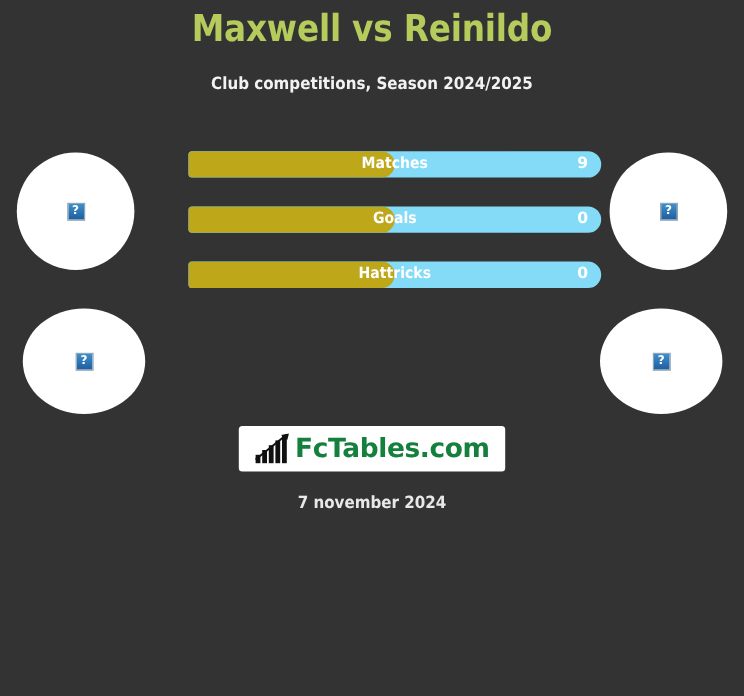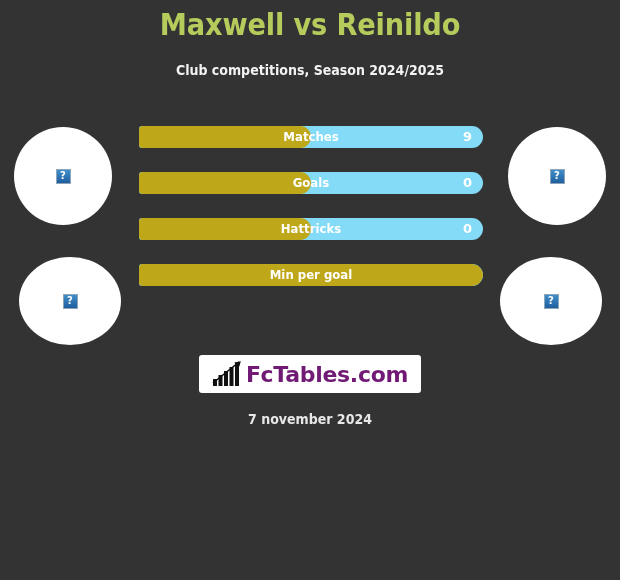--- a/index.html
+++ b/index.html
@@ -80,21 +80,21 @@
     font-family: "DejaVu Sans", sans-serif;
     font-weight: bold;
     font-size: 10px;
     display: block;
     margin-top: -1px;
   }
 
   
   .bars {
     position: absolute;
-    left: 139px;
+    left: 157px;
     top: 126px;
     width: 344px;
   }
   .bar-row {
     position: relative;
     height: 22px;
     margin-bottom: 24px;
     border-radius: 3px 11px 11px 3px;
     overflow: hidden;
     background: #84dbf7;
@@ -154,21 +154,21 @@
     height: 38px;
     background: #ffffff;
     border-radius: 3px;
     display: flex;
     align-items: center;
     justify-content: center;
     gap: 4px;
   }
   .logo-icon { display: block; }
   .logo-text {
-    color: #701a75;
+    color: #15803d;
     font-family: "DejaVu Sans", sans-serif;
     font-weight: bold;
     font-size: 22px;
     letter-spacing: -0.3px;
     white-space: nowrap;
   }
 
   
   .date-line {
     position: absolute;
@@ -232,26 +232,20 @@
   </div>
 
   <div class="bar-row">
     <div class="bar-fill" style="width: 50%;"></div>
     <div class="bar-val-left"></div>
     <div class="bar-label">Hattricks</div>
     <div class="bar-val-right">0</div>
   </div>
 
 
-  <div class="bar-row">
-    <div class="bar-fill" style="width: 100%;"></div>
-    <div class="bar-val-left"></div>
-    <div class="bar-label">Min per goal</div>
-    <div class="bar-val-right"></div>
-  </div>
 
 </div>
 
 <div class="logo-box">
   <svg class="logo-icon" width="30" height="26" viewBox="0 0 30 26">
     <rect x="1" y="18" width="4" height="7" fill="#111111"></rect>
     <rect x="6.5" y="14" width="4" height="11" fill="#111111"></rect>
     <rect x="12" y="10" width="4" height="15" fill="#111111"></rect>
     <rect x="17.5" y="6" width="4" height="19" fill="#111111"></rect>
     <rect x="23" y="2" width="4" height="23" fill="#111111"></rect>

